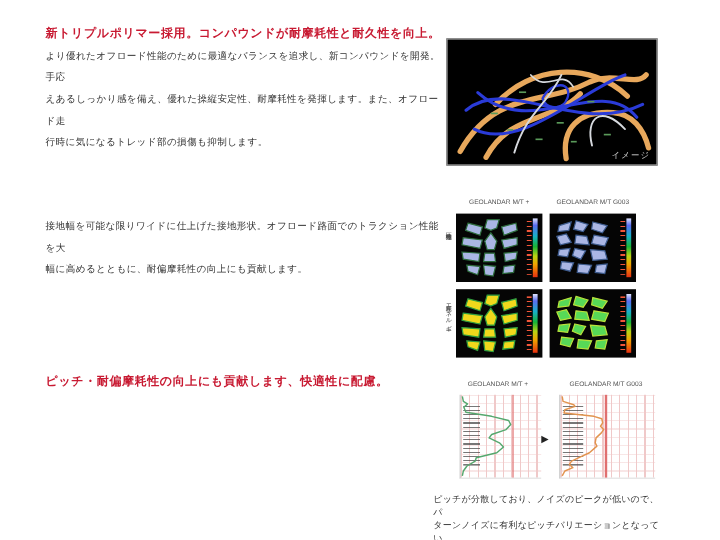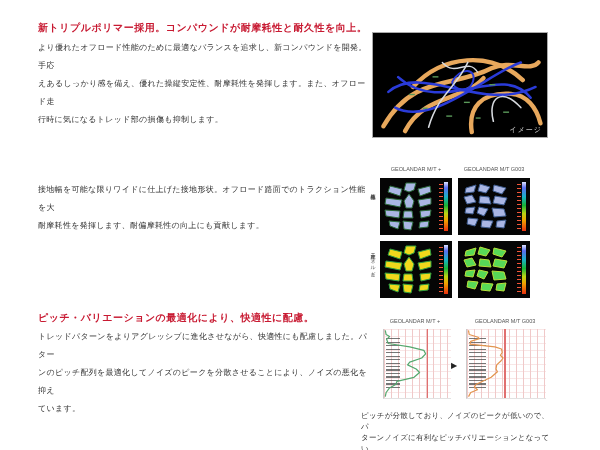--- a/index.html
+++ b/index.html
@@ -72,21 +72,21 @@
         <rect x="74" y="84" width="6" height="1.4"></rect>
           <rect x="132" y="80" width="6" height="1.4"></rect>
         <rect x="50" y="76" width="5" height="1.4"></rect>
           <rect x="104" y="86" width="5" height="1.4"></rect>
       </g>
     </svg>
     <span class="img-caption">イメージ</span>
   </div>
 
   <p class="sec-body" style="top:173px">接地幅を可能な限りワイドに仕上げた接地形状。オフロード路面でのトラクション性能を大
-耐摩耗性を発揮します、耐偏摩耗性の向上にも貢献します。</p>
+幅に高めるとともに、耐偏摩耗性の向上にも貢献します。</p>
 
   <div class="col-title" style="left:380px;top:166px;width:72px">GEOLANDAR M/T +</div>
   <div class="col-title" style="left:458px;top:166px;width:72px">GEOLANDAR M/T G003</div>
 
   <div class="row-label" style="top:190px">接地圧分布</div>
   <div class="row-label" style="top:250px">摩耗エネルギー</div>
 
   <div class="panel" style="left:380px;top:178px">
     <svg class="tread" width="50" height="52" viewBox="0 0 50 52" style="color:var(--block-lavender);--tread-stroke:#2c6b3c">
         <use href="#treadA"></use>
@@ -110,24 +110,21 @@
     <div class="cbar"></div>
   </div>
   <div class="panel" style="left:458px;top:241px">
     <svg class="tread" width="50" height="52" viewBox="0 0 50 52" style="color:var(--block-green);--tread-stroke:#b8e23a">
         <use href="#treadB"></use>
       </svg>
     <div class="cbticks"></div>
     <div class="cbar"></div>
   </div>
 
-  <h2 class="sec-heading" style="top:303px">ピッチ・バリエーションの最適化により、快適性に配慮。</h2>
-  <p class="sec-body" style="top:320px">トレッドパターンをよりアグレッシブに進化させながら、快適性にも配慮しました。パター
-ンのピッチ配列を最適化してノイズのピークを分散させることにより、ノイズの悪化を抑え
-ています。</p>
+  <h2 class="sec-heading" style="top:303px">ピッチ・耐偏摩耗性の向上にも貢献します、快適性に配慮。</h2>
 
   <div class="chart-title" style="left:375px;top:318px;width:80px">GEOLANDAR M/T +</div>
   <div class="chart-title" style="left:462px;top:318px;width:86px">GEOLANDAR M/T G003</div>
 
   <div class="plot" style="left:383px;width:67px">
     <div class="bandlabels" style="width:14px"></div>
     <div class="refline" style="left: 64%;"></div>
     <svg viewBox="0 0 100 100" preserveAspectRatio="none">
         <polyline points="1.9,2.0 3.2,8.0 8.3,11.0 3.8,15.0 6.4,21.0 38.4,26.0 59.5,31.0 62.1,36.0 56.3,42.0 38.4,48.0 35.2,52.0 48.0,58.0 53.1,63.0 44.8,70.0 19.2,76.0 17.9,80.0 7.7,86.0 3.2,92.0 1.9,98.0" fill="none" stroke="#55a86e" stroke-width="1.2" vector-effect="non-scaling-stroke" stroke-linejoin="round"></polyline>
       </svg>

